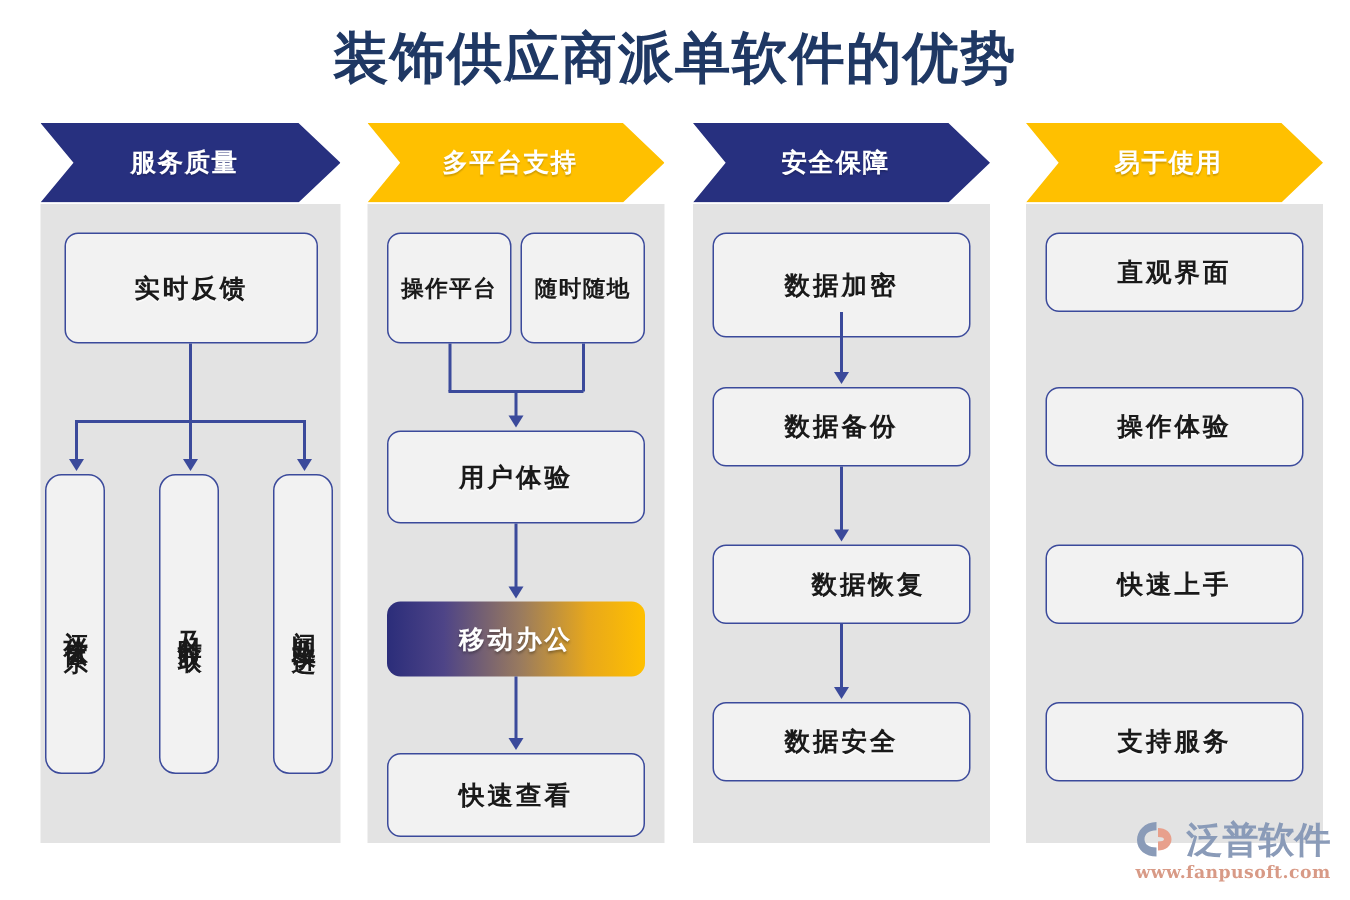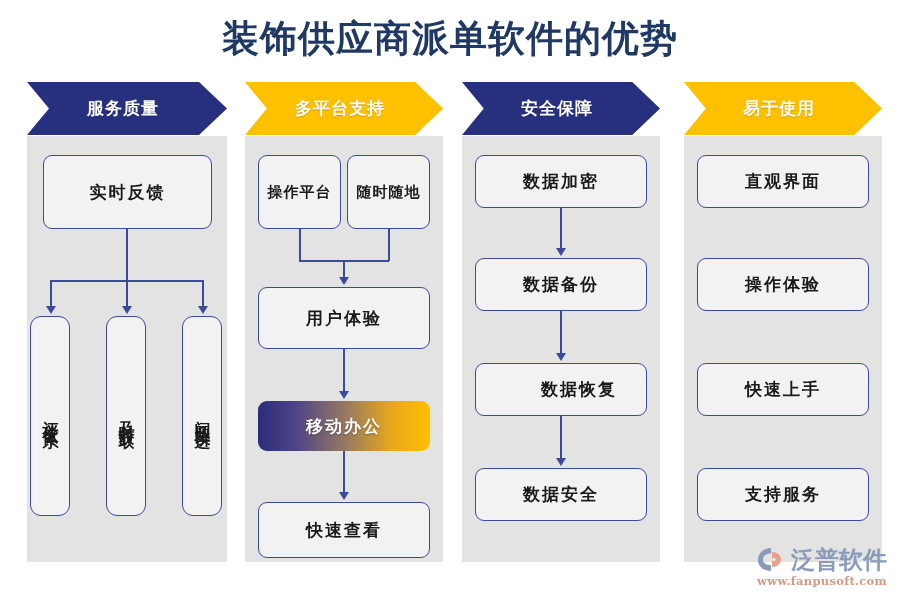--- a/index.html
+++ b/index.html
@@ -175,21 +175,21 @@
       </div>
     </div>
   </div>
 
   <div class="col col-2">
     <div class="banner navy">
       <span class="banner-label">安全保障</span>
     </div>
     <div class="panel">
       <div class="panel-inner">
-        <div class="node" style="left:13px;top:19px;width:172px;height:53px;">数据加密</div>
+        <div class="node" style="left:13px;top:19px;width:172px;height:70px;">数据加密</div>
 
         <div class="conn vline" style="left:98px;top:72px;height:42px;"></div>
         <div class="arrowhead" style="left:94px;top:112px;"></div>
 
         <div class="node" style="left:13px;top:122px;width:172px;height:53px;">数据备份</div>
 
         <div class="conn vline" style="left:98px;top:175px;height:44px;"></div>
         <div class="arrowhead" style="left:94px;top:217px;"></div>
 
         <div class="node" style="left:13px;top:227px;width:172px;height:53px;padding-left:36px;">数据恢复</div>

